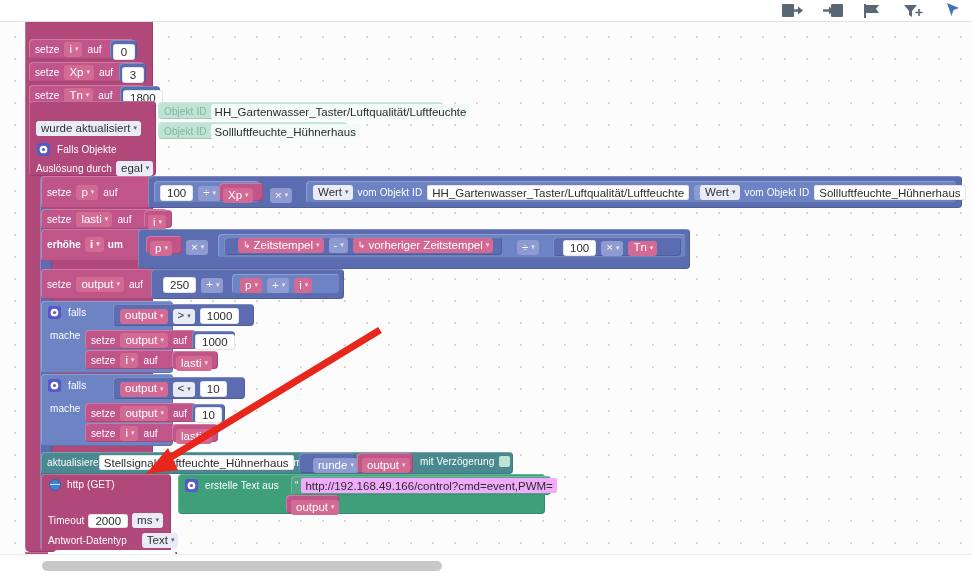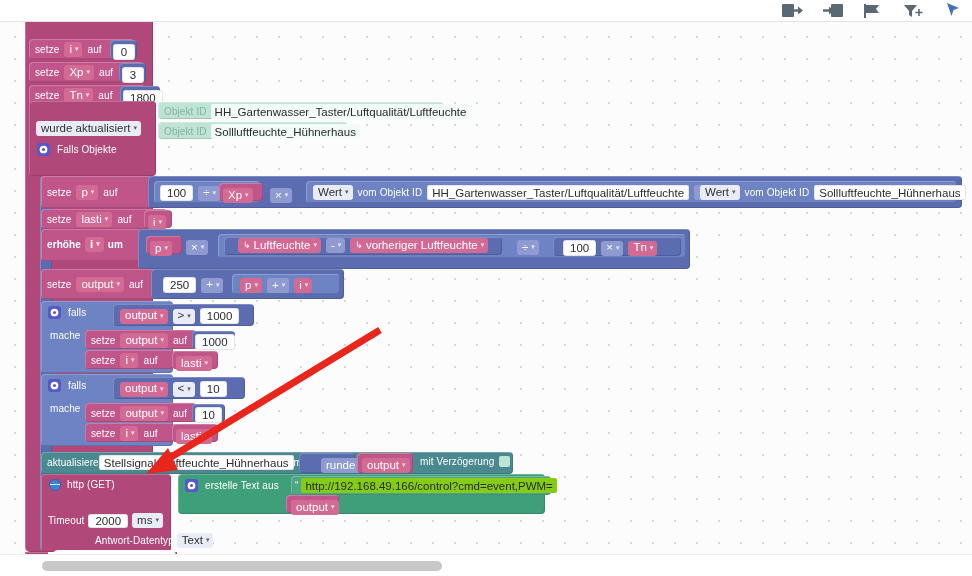--- a/index.html
+++ b/index.html
@@ -236,20 +236,27 @@
       </div>
       <div class="row" style="padding:7px 0 0 8px; gap:7px;">
         <span class="gear">
           <svg width="9" height="9" viewBox="0 0 10 10">
             <circle cx="5" cy="5" r="4.3" fill="#ffffff"></circle>
             <circle cx="5" cy="5" r="1.7" fill="#5757c8"></circle>
           </svg>
         </span>
         <span class="lbl">Falls Objekte</span>
       </div>
+      <div class="row" style="padding:5px 0 0 7px; gap:4px;">
+        <span class="lbl">Auslösung durch</span>
+        <span class="field wgray">
+          <span>egal</span>
+            <span class="car">▾</span>
+        </span>
+      </div>
     </div>
 
     <div class="blk c-mint" style="left:158px; top:80px; width:285px; height:17px;">
       <div class="row" style="padding:2px 0 0 6px; gap:4px;">
         <span class="lbl" style="color:#84b5a1;">Objekt ID</span>
         <span class="txtin" style="border:none;background:#f2fbf7;">HH_Gartenwasser_Taster/Luftqualität/Luftfeuchte</span>
       </div>
     </div>
 
     <div class="blk c-mint" style="left:158px; top:100px; width:189px; height:17px;">
@@ -365,30 +372,30 @@
         <span>×</span>
           <span class="car">▾</span>
       </span>
     </div>
 
     <div class="blk c-lblue" style="left:218px; top:212px; width:468px; height:24px;"></div>
     <div class="blk" style="left:224px; top:215px; width:278px; height:18px; background:#5b6cb0;"></div>
     <div style="position:absolute; left:238px; top:216px;" class="row">
       <span class="field pink">
         <span style="font-size:9px;">↳</span>
-        <span>Luftfeuchte</span>
+        <span>Zeitstempel</span>
           <span class="car">▾</span>
       </span>
       <span class="field blue">
         <span>-</span>
           <span class="car">▾</span>
       </span>
       <span class="field pink">
         <span style="font-size:9px;">↳</span>
-        <span>vorheriger Luftfeuchte</span>
+        <span>vorheriger Zeitstempel</span>
           <span class="car">▾</span>
       </span>
     </div>
     <div style="position:absolute; left:517px; top:215px;">
       <span class="field blue">
         <span>÷</span>
           <span class="car">▾</span>
       </span>
     </div>
     <div class="blk" style="left:553px; top:215px; width:128px; height:19px; background:#5b6cb0;"></div>
@@ -562,21 +569,21 @@
     </div>
 
     <div class="blk c-cyan" style="left:41px; top:430px; width:472px; height:22px; background:#49898f;">
       <div class="row" style="padding:3px 0 0 6px; gap:0;">
         <span class="lbl">aktualisiere</span>
         <span class="txtin">Stellsignal_Luftfeuchte_Hühnerhaus</span>
         <span class="lbl">mit</span>
       </div>
     </div>
     <div class="blk c-blue" style="left:299px; top:431px; width:56px; height:20px;">
-      <div style="padding:2px 0 0 22px;">
+      <div style="padding:2px 0 0 14px;">
         <span class="field blue">
           <span>runde</span>
             <span class="car">▾</span>
         </span>
       </div>
     </div>
     <div class="blk" style="left:357px; top:431px; width:56px; height:20px; background:#c0558a;">
       <div style="padding:2px 0 0 5px;">
         <span class="field pink">
           <span>output</span>
@@ -595,21 +602,21 @@
         <span class="lbl">http (GET)</span>
       </div>
       <div class="row" style="padding:22px 0 0 7px; gap:4px;">
         <span class="lbl">Timeout</span>
         <span class="num" style="height:14px;">2000</span>
         <span class="field wgray">
           <span>ms</span>
             <span class="car">▾</span>
         </span>
       </div>
-      <div class="row" style="padding:5px 0 0 7px; gap:3px;margin-left:47px;">
+      <div class="row" style="padding:5px 0 0 7px; gap:15px;">
         <span class="lbl">Antwort-Datentyp</span>
         <span class="field wgray">
           <span>Text</span>
             <span class="car">▾</span>
         </span>
       </div>
     </div>
 
     <div class="blk c-green" style="left:178px; top:452px; width:367px; height:40px;">
       <div class="row" style="padding:5px 0 0 7px; gap:7px;">
@@ -619,21 +626,21 @@
             <circle cx="5" cy="5" r="1.7" fill="#5757c8"></circle>
           </svg>
         </span>
         <span class="lbl">erstelle Text aus</span>
       </div>
     </div>
 
     <div class="blk" style="left:291px; top:454px; width:260px; height:19px; background:#4fa687;">
       <div class="row" style="padding:2px 0 0 4px; gap:3px;">
         <span class="lbl" style="font-size:10px;">“</span>
-        <span class="txtin" style="border:none; background:#84cc16;">http://192.168.49.166/control?cmd=event,PWM=</span>
+        <span class="txtin" style="border:none; background:#f0abfc;">http://192.168.49.166/control?cmd=event,PWM=</span>
         <span class="lbl" style="font-size:10px;">”</span>
       </div>
     </div>
 
     <div class="blk" style="left:286px; top:473px; width:53px; height:18px; background:#c0558a;">
       <div style="padding:1.5px 0 0 5px;">
         <span class="field pink">
           <span>output</span>
             <span class="car">▾</span>
         </span>

